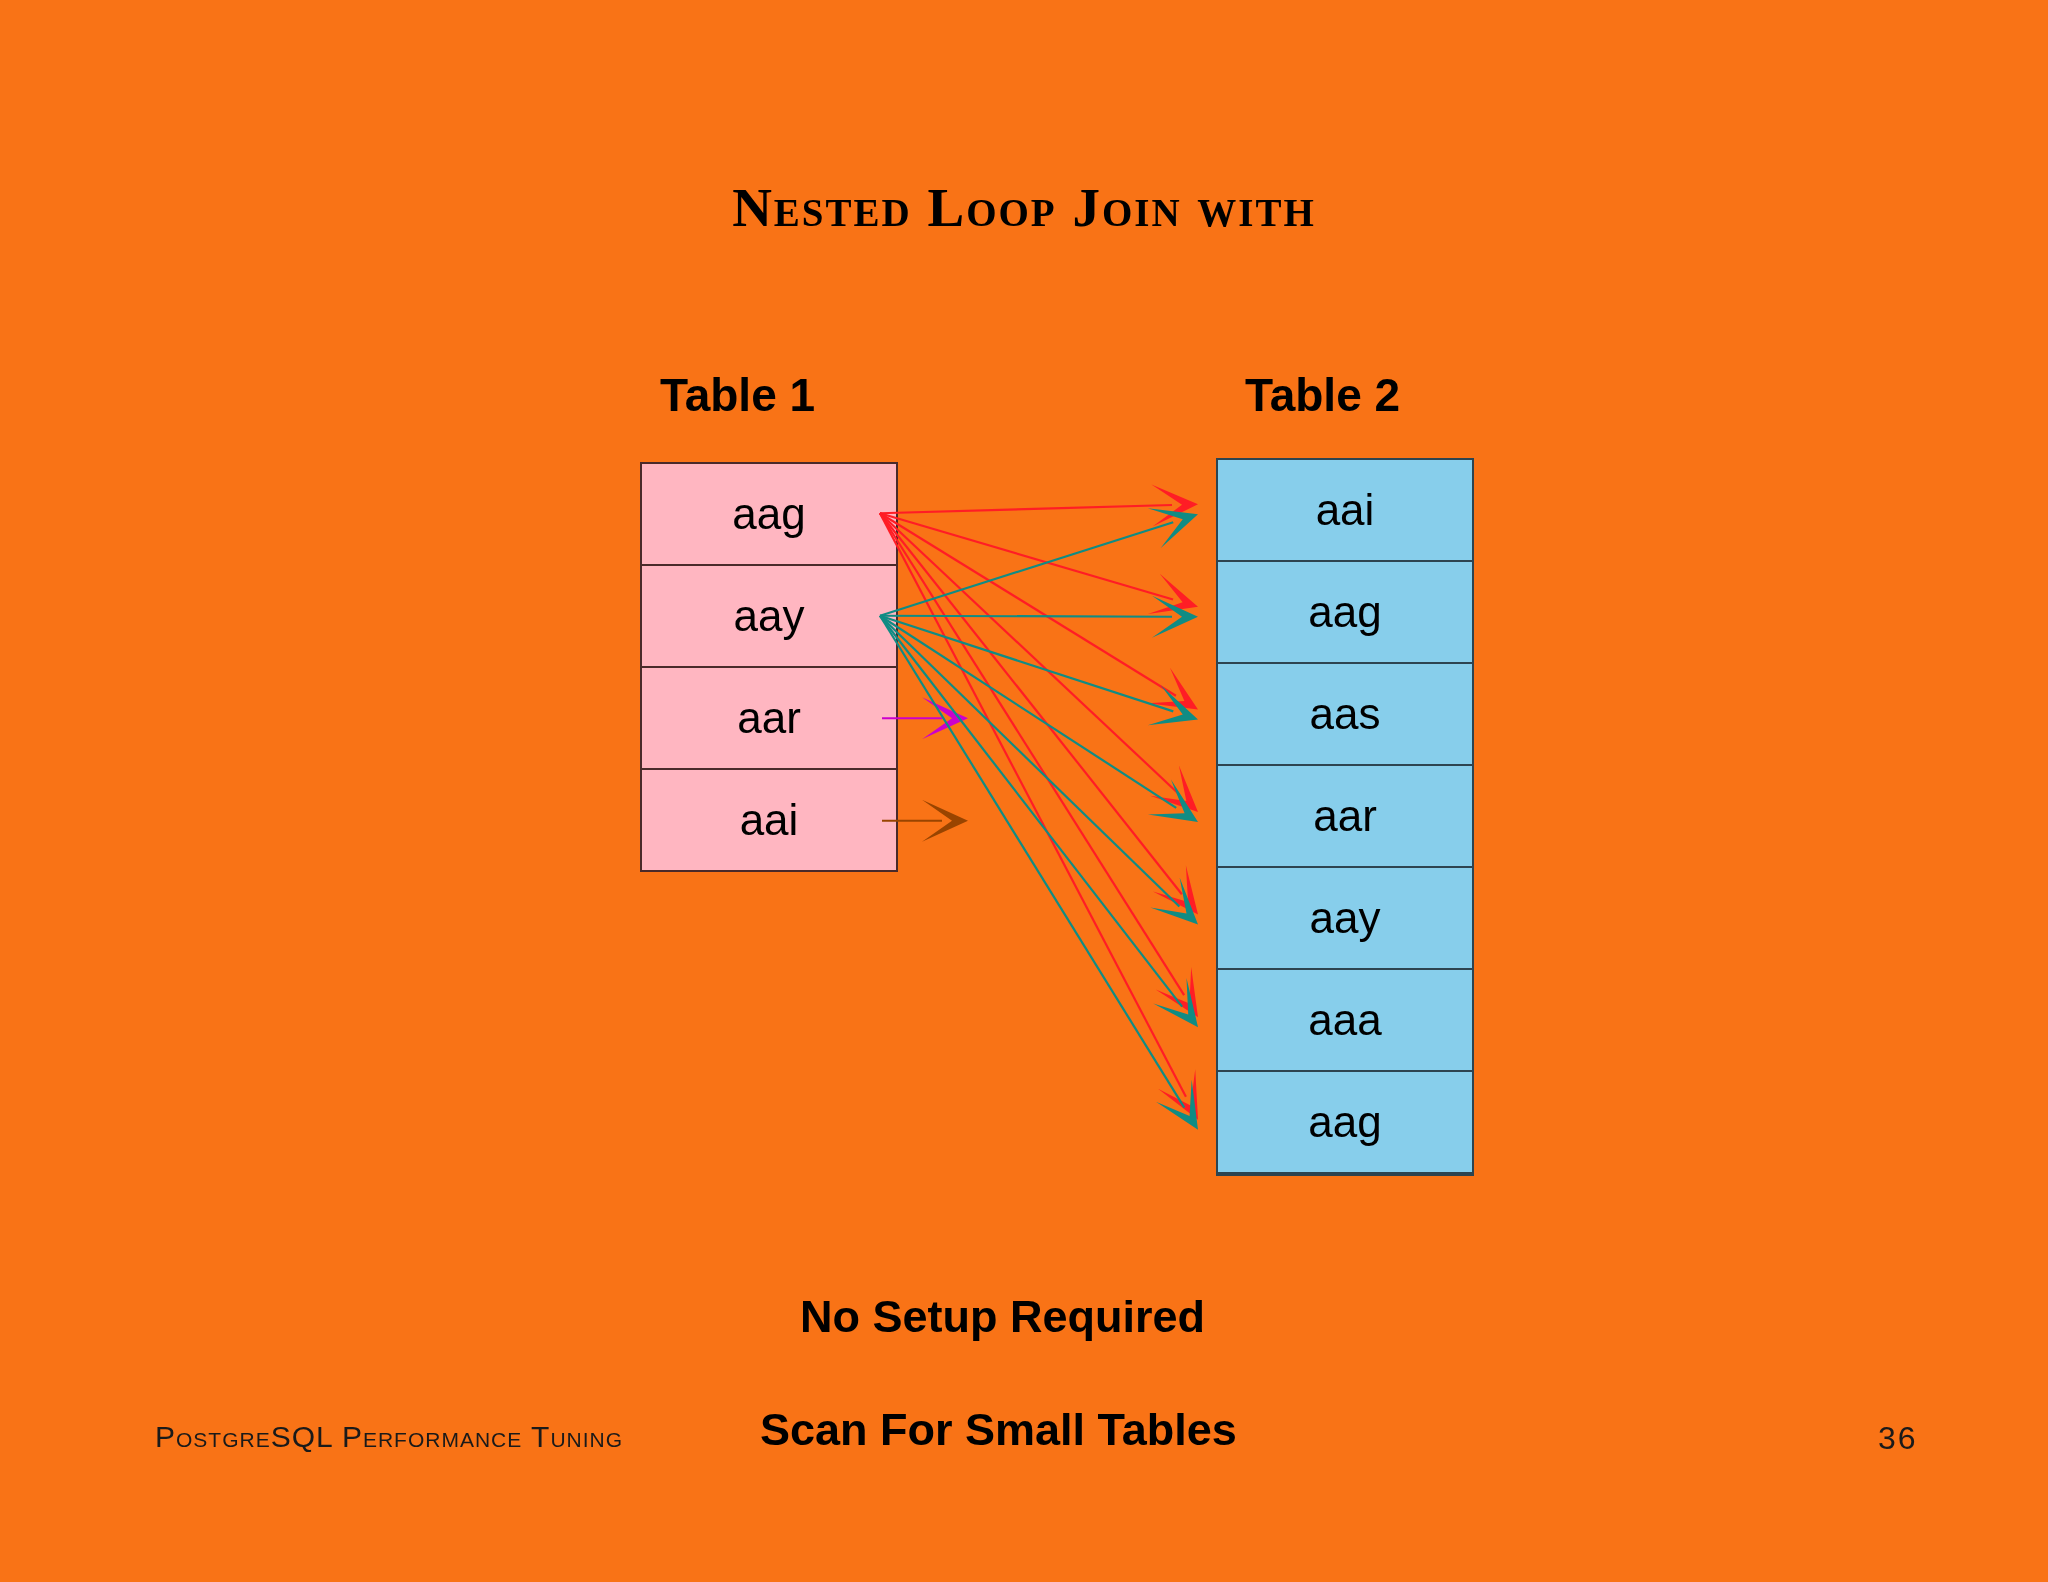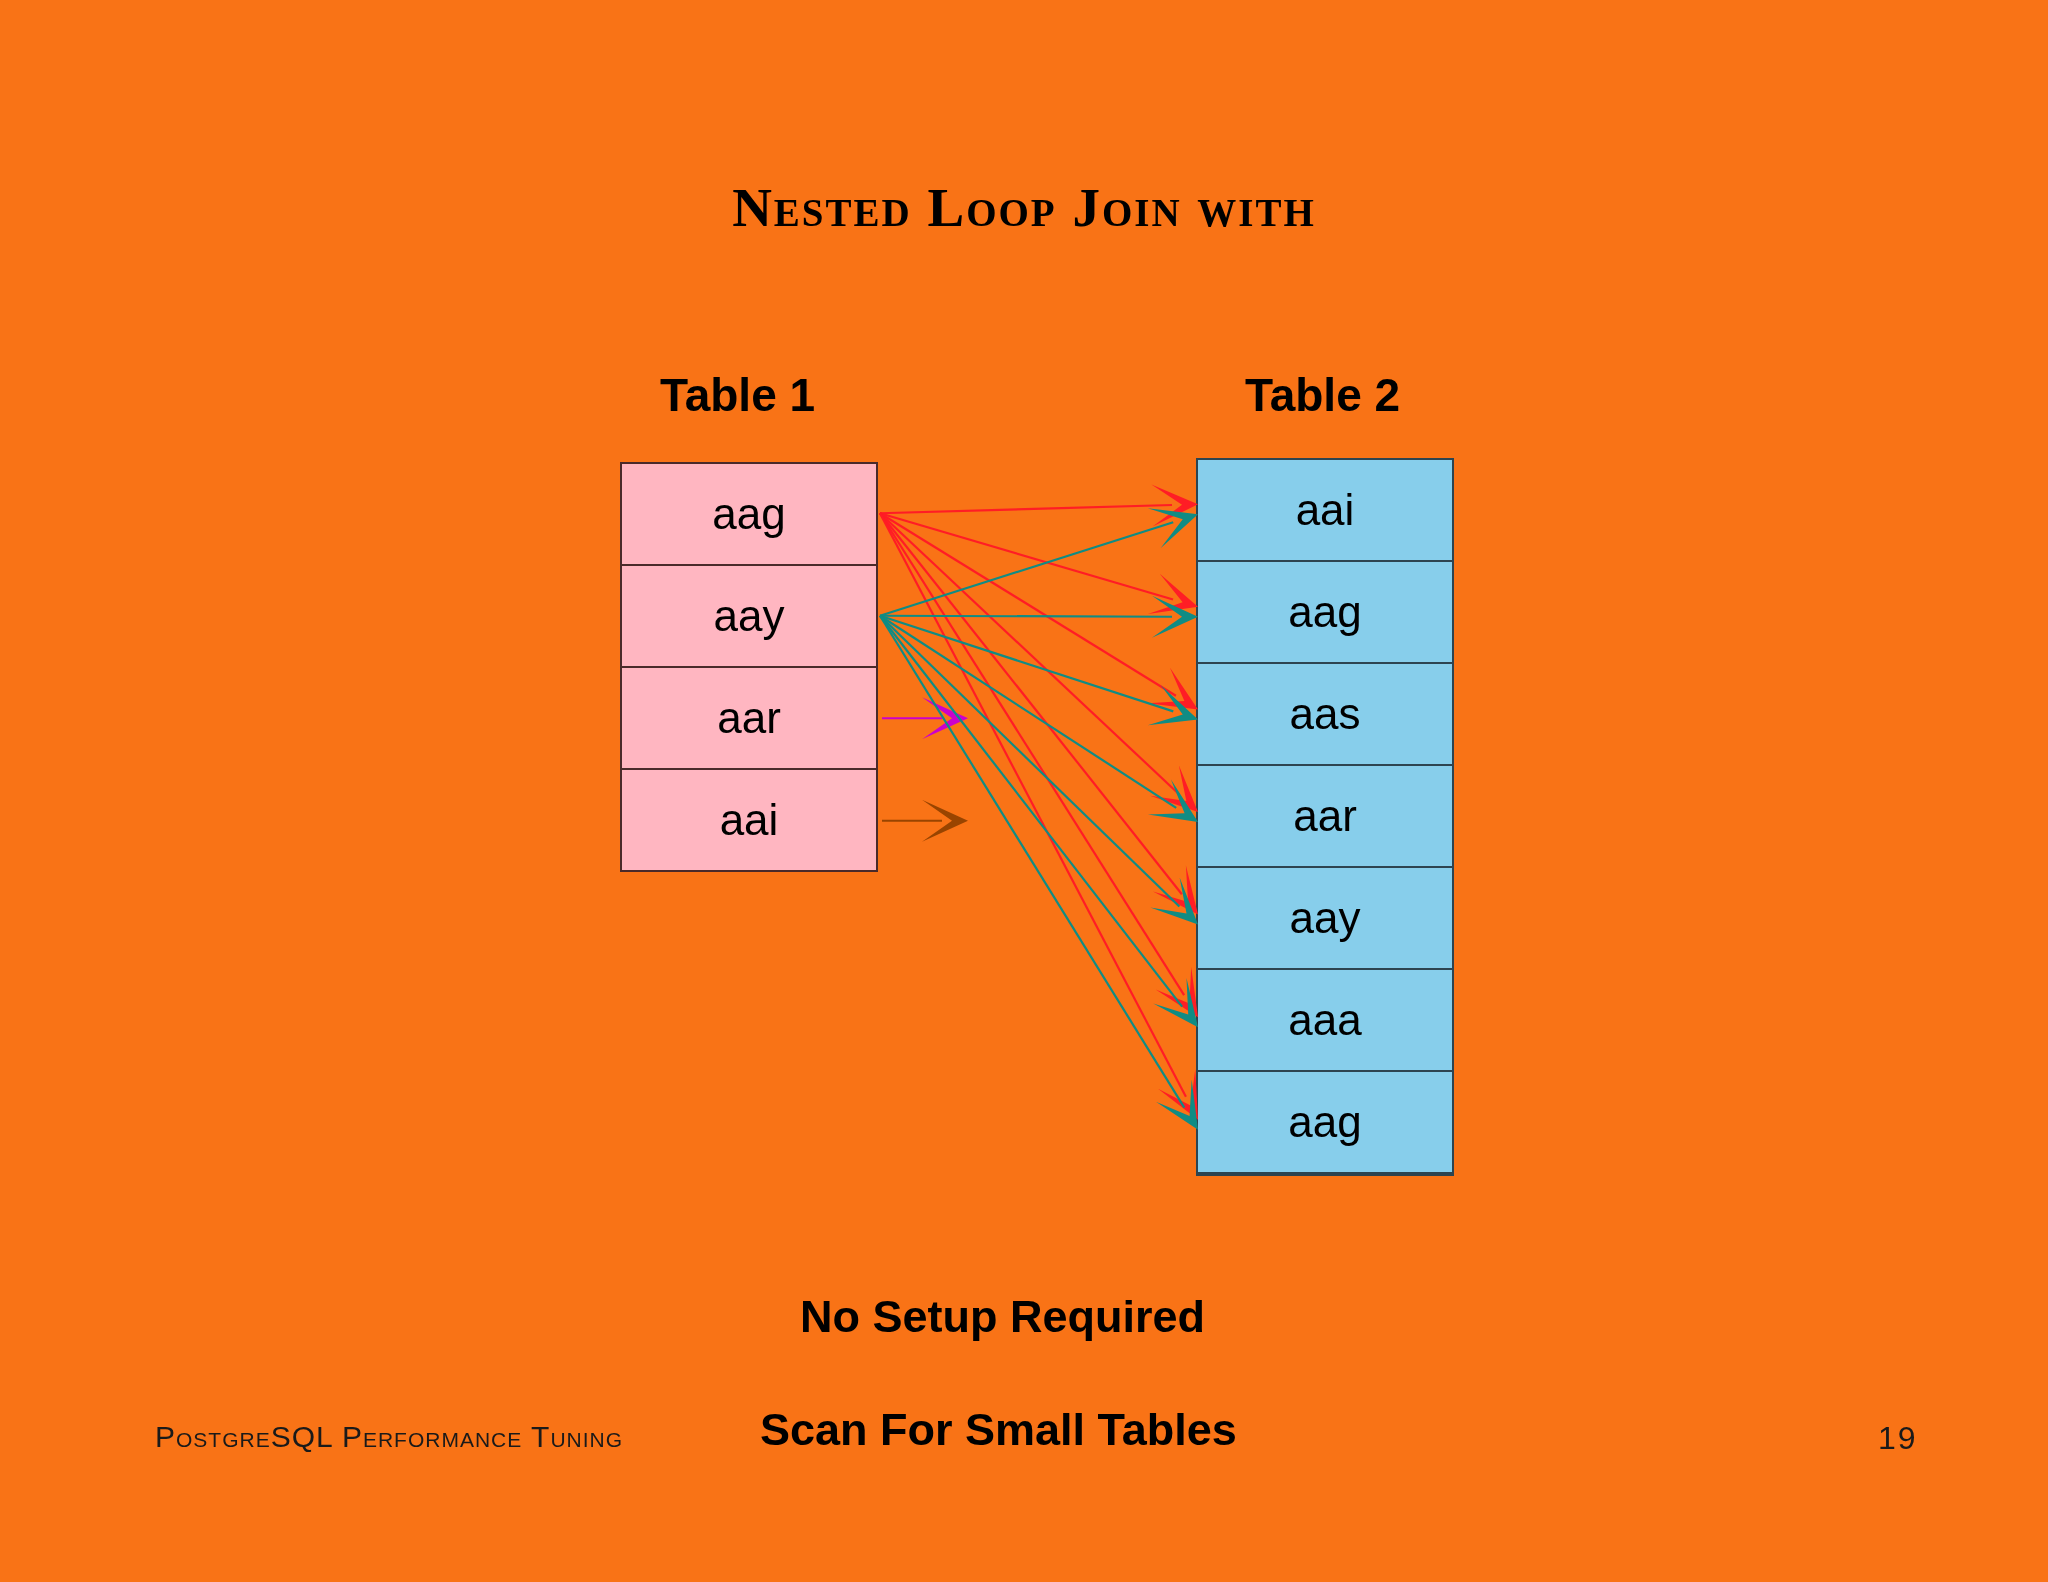--- a/index.html
+++ b/index.html
@@ -48,20 +48,21 @@
   #t1-heading { left: 660px; top: 368px; }
   #t2-heading { left: 1245px; top: 368px; }
 
   
   .table-box {
     position: absolute;
     box-sizing: border-box;
     border: 2px solid #3b3b3b;
     display: flex;
     flex-direction: column;
+    margin-left: 20px;
   }
   #table1 {
     left: 620px;
     top: 462px;
     width: 258px;
     height: 410px;
     background: #FFB6C1;
     border-color: #4a2a2a;
   }
   #table2 {
@@ -224,15 +225,15 @@
       <g>
         <line x1="880" y1="615.75" x2="1184.3200167105006" y2="1107.604150997396" stroke="#108C84" stroke-width="2.2"></line>
         <polygon points="1198,1129.7142857142858 1191.6551383745273,1079.547137789039 1189.5815487449233,1116.1080489654305 1155.9387669087823,1101.6455723336148" fill="#108C84"></polygon>
       </g>
     </svg>
 
   <div class="note" id="note-1">No Setup Required</div>
   <div class="note" id="note-2">Scan For Small Tables</div>
 
   <div id="footer-title">PostgreSQL Performance Tuning</div>
-  <div id="footer-page">19</div>
+  <div id="footer-page">36</div>
 
 </div>
 
 </body></html>

